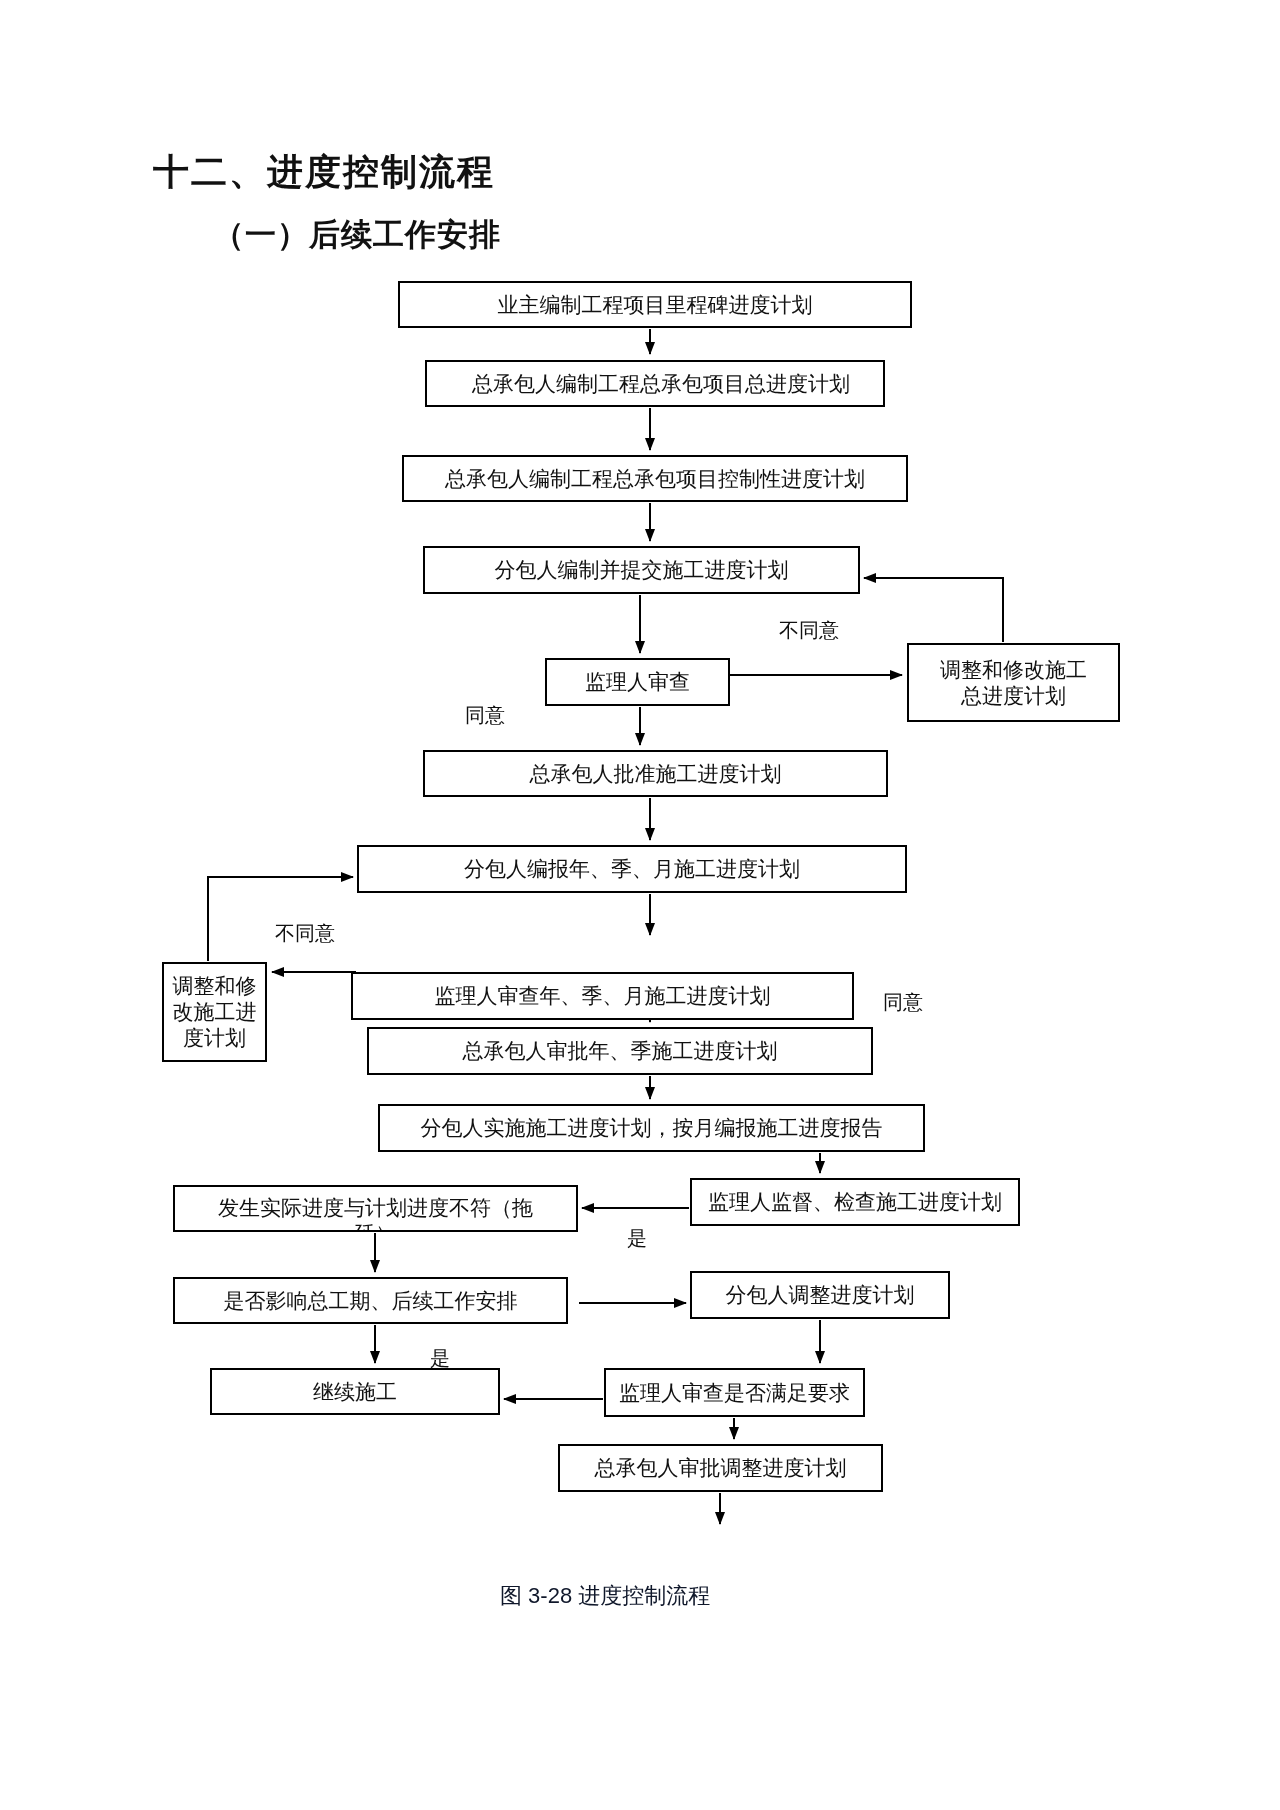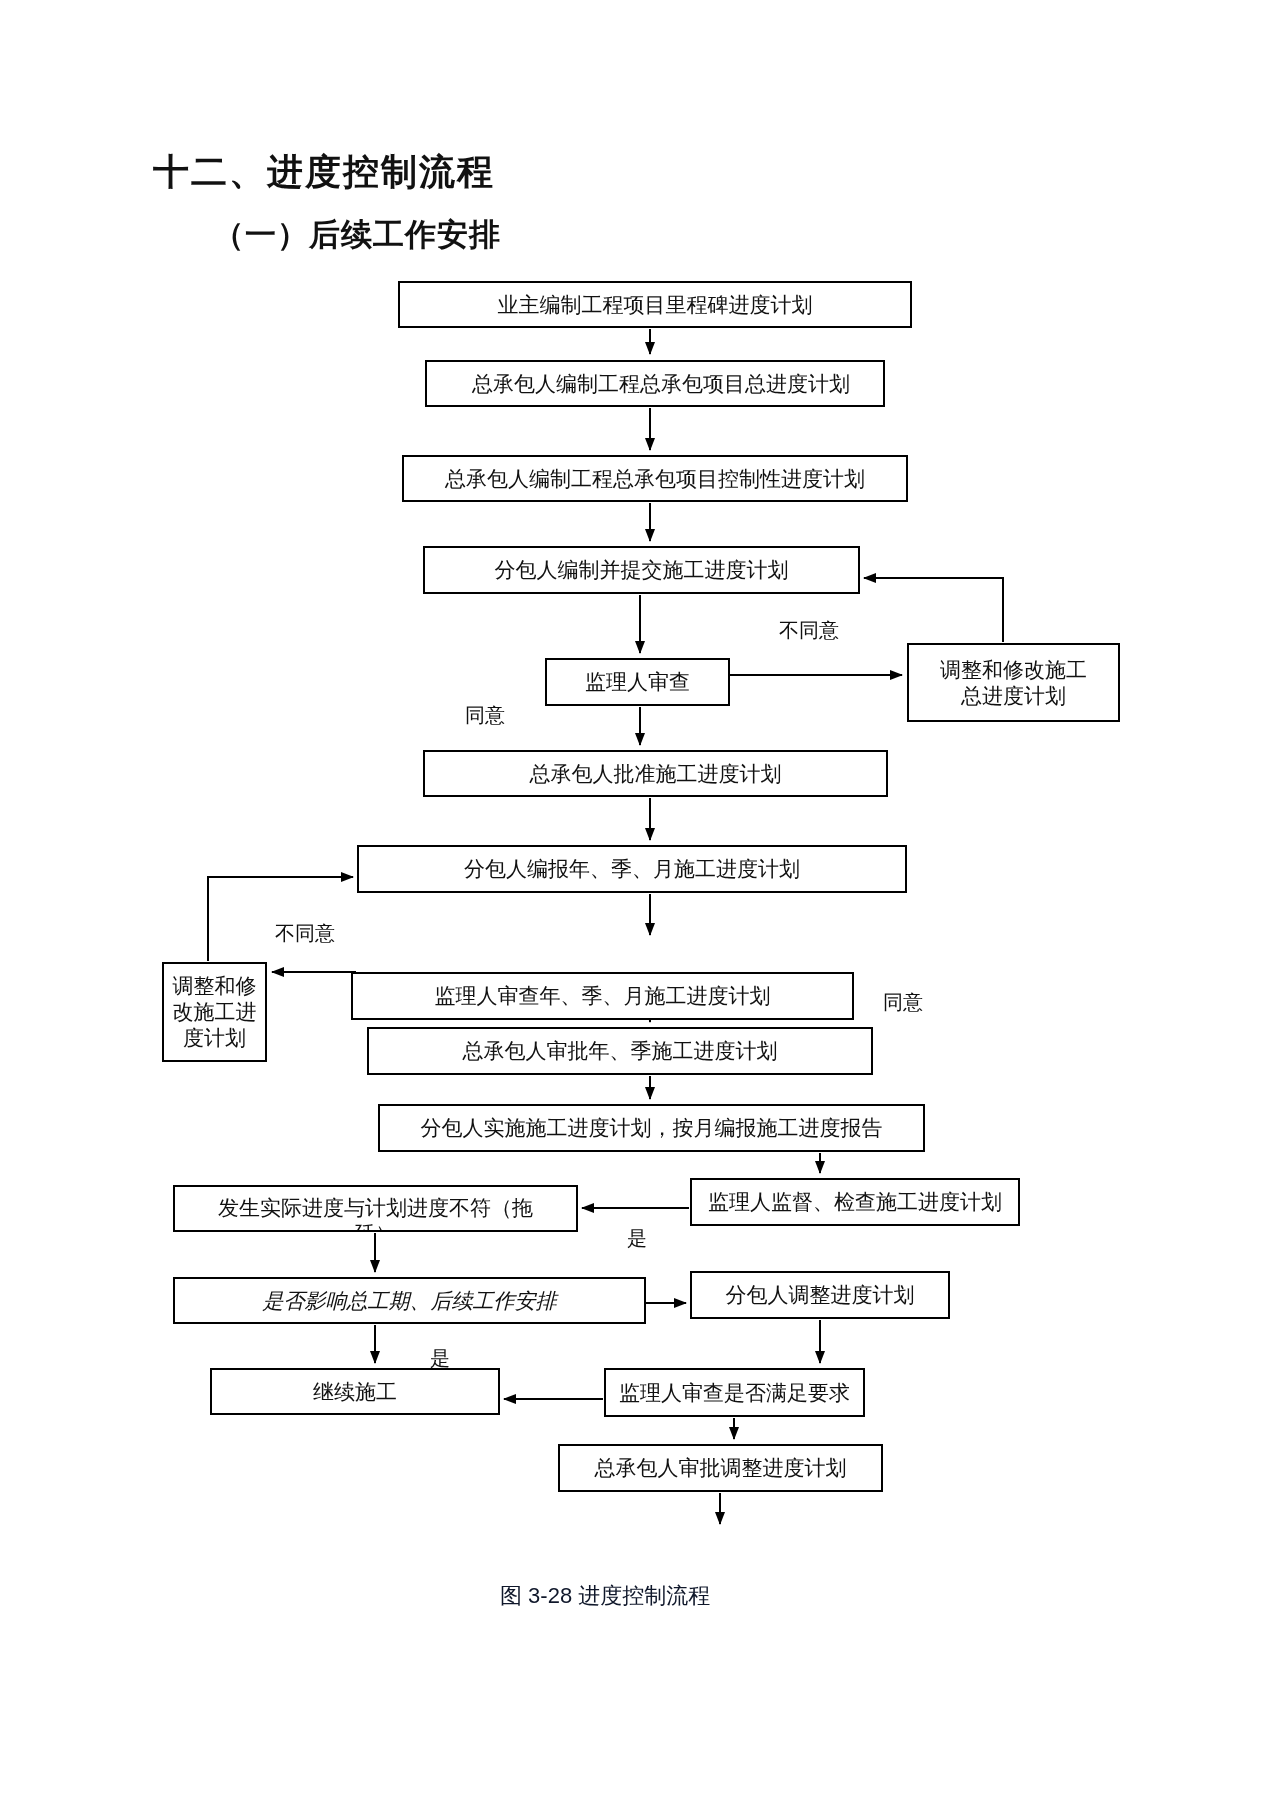--- a/index.html
+++ b/index.html
@@ -104,21 +104,21 @@
 
   <div class="node" style="left:378px;top:1104px;width:547px;height:48px;">分包人实施施工进度计划，按月编报施工进度报告</div>
 
   <div class="node" style="left:690px;top:1178px;width:330px;height:48px;">监理人监督、检查施工进度计划</div>
 
   <div class="node clip" style="left:173px;top:1185px;width:405px;height:47px;">
     <div class="ln">发生实际进度与计划进度不符（拖</div>
     <div class="ln">延）</div>
   </div>
 
-  <div class="node" style="left:173px;top:1277px;width:473px;height:47px;font-style:italic;">是否影响总工期、后续工作安排</div>
+  <div class="node" style="left:173px;top:1277px;width:395px;height:47px;">是否影响总工期、后续工作安排</div>
 
   <div class="node" style="left:690px;top:1271px;width:260px;height:48px;">分包人调整进度计划</div>
 
   <div class="node" style="left:210px;top:1368px;width:290px;height:47px;">继续施工</div>
 
   <div class="node" style="left:604px;top:1368px;width:261px;height:49px;">监理人审查是否满足要求</div>
 
   <div class="node" style="left:558px;top:1444px;width:325px;height:48px;">总承包人审批调整进度计划</div>
 
 

